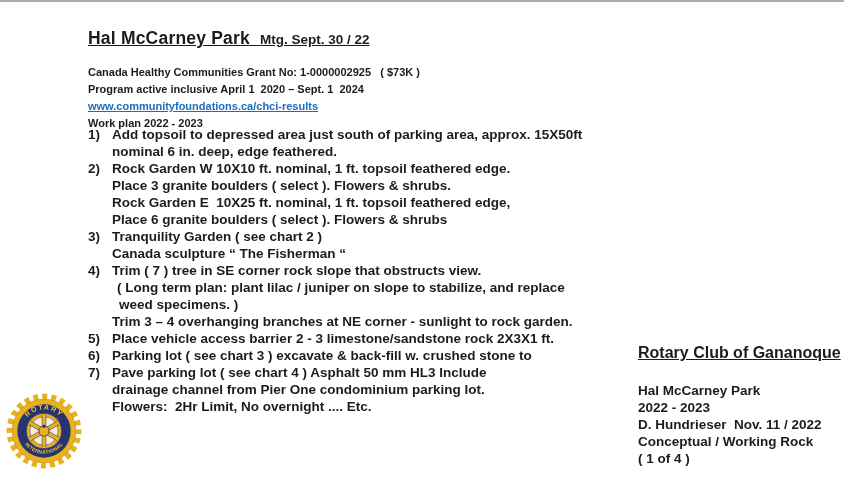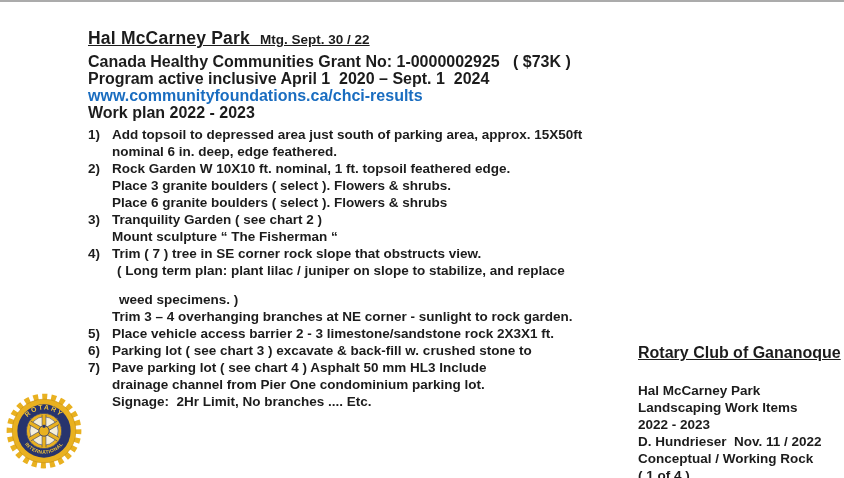--- a/index.html
+++ b/index.html
@@ -13,40 +13,40 @@
     overflow:hidden;
   }
   .top-edge {
     position:absolute; top:0; left:0; width:844px; height:2px;
     background:#ababab;
   }
   .header { position:absolute; left:88px; top:28px; }
   .title-row {
     text-decoration:underline;
     white-space:pre;
-    margin-bottom:4px;
+    margin-bottom:15px;
   }
   .title-main { font-size:17.5px; letter-spacing:0.2px; }
   .title-mtg  { font-size:13.5px; }
   .h-line {
-    font-size:16px; line-height:17px; white-space:pre;
+    font-size:11px; line-height:17px; white-space:pre;
   }
   .link {
-    color:#1a6dc0; cursor:pointer;
+    color:#1a6dc0; text-decoration:underline; cursor:pointer;
   }
   .worklist {
     position:absolute; left:88px; top:126px;
     font-size:13.5px; line-height:17px;
   }
   .item { display:flex; }
   .num  { width:24px; flex:none; }
   .lines { flex:1; }
   .line { white-space:pre; }
   .ind-a { padding-left:5px; }
-  .ind-b { padding-left:7px;margin-top:12px; }
+  .ind-b { padding-left:7px; }
   .credit {
     position:absolute; left:638px; top:344px;
     font-size:13.5px; line-height:17px;
   }
   .credit-title {
     font-size:16px; text-decoration:underline;
     margin-bottom:21px; white-space:pre;
   }
   .credit .line { white-space:pre; }
   .logo { position:absolute; left:5px; top:390px; }
@@ -72,29 +72,30 @@
       <div class="line">Add topsoil to depressed area just south of parking area, approx. 15X50ft</div>
       <div class="line">nominal 6 in. deep, edge feathered.</div>
     </div>
   </div>
 
   <div class="item">
     <span class="num">2)</span>
     <div class="lines">
       <div class="line">Rock Garden W 10X10 ft. nominal, 1 ft. topsoil feathered edge.</div>
       <div class="line">Place 3 granite boulders ( select ). Flowers &amp; shrubs.</div>
+      <div class="line">Rock Garden E  10X25 ft. nominal, 1 ft. topsoil feathered edge,</div>
       <div class="line">Place 6 granite boulders ( select ). Flowers &amp; shrubs</div>
     </div>
   </div>
 
   <div class="item">
     <span class="num">3)</span>
     <div class="lines">
       <div class="line">Tranquility Garden ( see chart 2 )</div>
-      <div class="line">Mount sculpture “ The Fisherman “</div>
+      <div class="line">Canada sculpture “ The Fisherman “</div>
     </div>
   </div>
 
   <div class="item">
     <span class="num">4)</span>
     <div class="lines">
       <div class="line">Trim ( 7 ) tree in SE corner rock slope that obstructs view.</div>
       <div class="line ind-a">( Long term plan: plant lilac / juniper on slope to stabilize, and replace</div>
       <div class="line ind-b">weed specimens. )</div>
       <div class="line">Trim 3 – 4 overhanging branches at NE corner - sunlight to rock garden.</div>
@@ -113,30 +114,29 @@
     <div class="lines">
       <div class="line">Parking lot ( see chart 3 ) excavate &amp; back-fill w. crushed stone to</div>
     </div>
   </div>
 
   <div class="item">
     <span class="num">7)</span>
     <div class="lines">
       <div class="line">Pave parking lot ( see chart 4 ) Asphalt 50 mm HL3 Include</div>
       <div class="line">drainage channel from Pier One condominium parking lot.</div>
-      <div class="line">Signage:  2Hr Limit, No branches .... Etc.</div>
+      <div class="line">Flowers:  2Hr Limit, No overnight .... Etc.</div>
     </div>
   </div>
 
 </div>
 
 <div class="credit">
   <div class="credit-title">Rotary Club of Gananoque</div>
   <div class="line">Hal McCarney Park</div>
-  <div class="line">Landscaping Work Items</div>
   <div class="line">2022 - 2023</div>
   <div class="line">D. Hundrieser  Nov. 11 / 2022</div>
   <div class="line">Conceptual / Working Rock</div>
   <div class="line">( 1 of 4 )</div>
 </div>
 
 <div class="logo">
   <svg width="78" height="82" viewBox="0 0 120 120">
 
     <circle cx="60" cy="60" r="52" fill="none" stroke="#E9B120" stroke-width="11" stroke-dasharray="7.6 6.01" stroke-dashoffset="3"></circle>

